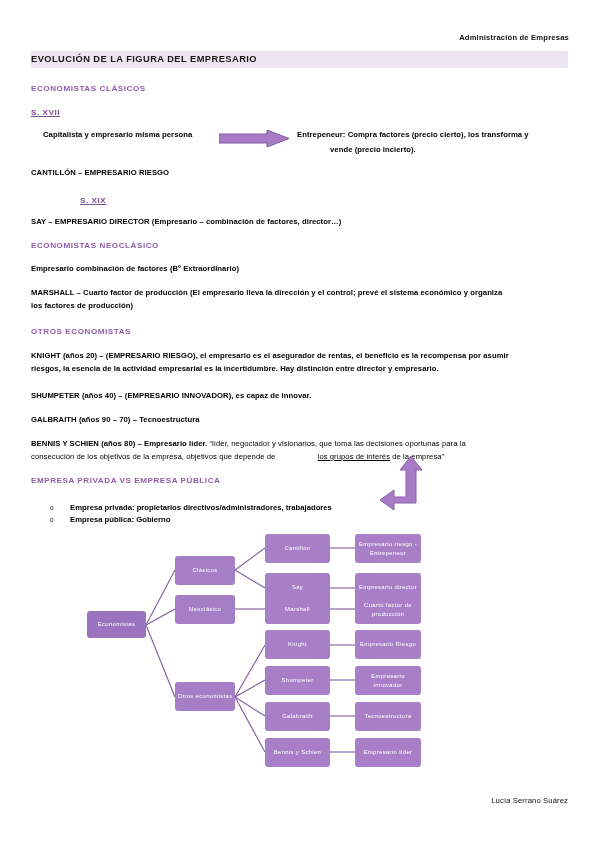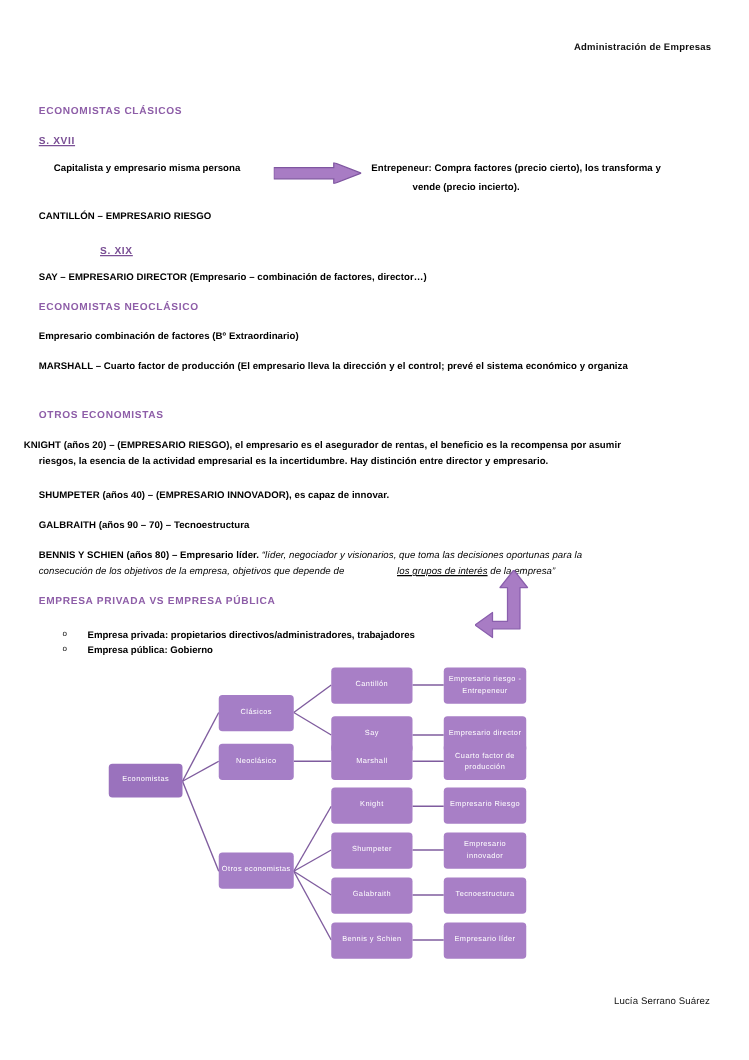--- a/index.html
+++ b/index.html
@@ -67,21 +67,21 @@
     font-size: 8.1px;
   }
   .h-purple-u {
     color: #7a4f95;
     font-weight: bold;
     text-decoration: underline;
     letter-spacing: 0.55px;
     font-size: 8.1px;
   }
   .b-bold { font-weight: bold; }
-  .ital { font-style: italic; font-weight: normal; }
+  .ital { font-weight: normal; }
   .und { text-decoration: underline; padding-left: 40px; }
 
   
   .arrow-right {
     position: absolute;
     left: 219px;
     top: 130px;
     width: 70px;
     height: 17px;
   }
@@ -154,20 +154,23 @@
     letter-spacing: 0.1px;
   }
 </style>
 </head>
 <body>
 
 <div class="page">
 
   <div class="doc-header">Administración de Empresas</div>
 
+  <div class="doc-title">
+    <span>EVOLUCIÓN DE LA FIGURA DEL EMPRESARIO</span>
+  </div>
 
   <div class="blk h-purple" style="left:31px; top:83px;">ECONOMISTAS CLÁSICOS</div>
 
   <div class="blk h-purple-u" style="left:31px; top:107px;">S. XVII</div>
 
   <div class="blk b-bold" style="left:43px; top:129px;">Capitalista y empresario misma persona</div>
 
   <div class="arrow-right">
     <svg width="70" height="17" viewBox="0 0 70 17">
       <polygon points="0,4 48,4 48,0 70,8.5 48,17 48,13 0,13" fill="#a87cc4" stroke="#7f56a0" stroke-width="1"></polygon>
@@ -181,24 +184,25 @@
 
   <div class="blk h-purple-u" style="left:32px; top:195px;padding-left:48px;">S. XIX</div>
 
   <div class="blk b-bold" style="left:31px; top:216px;">SAY – EMPRESARIO DIRECTOR (Empresario – combinación de factores, director…)</div>
 
   <div class="blk h-purple" style="left:31px; top:240px;">ECONOMISTAS NEOCLÁSICO</div>
 
   <div class="blk b-bold" style="left:31px; top:263px;">Empresario combinación de factores (Bº Extraordinario)</div>
 
   <div class="blk b-bold" style="left:31px; top:287px; width:540px;">MARSHALL – Cuarto factor de producción (El empresario lleva la dirección y el control; prevé el sistema económico y organiza</div>
+  <div class="blk b-bold" style="left:31px; top:300px; width:540px;">los factores de producción)</div>
 
   <div class="blk h-purple" style="left:31px; top:326px;">OTROS ECONOMISTAS</div>
 
-  <div class="blk b-bold" style="left:19px; top:350px; width:545px;">KNIGHT (años 20) – (EMPRESARIO RIESGO), el empresario es el asegurador de rentas, el beneficio es la recompensa por asumir</div>
+  <div class="blk b-bold" style="left:31px; top:350px; width:545px;">KNIGHT (años 20) – (EMPRESARIO RIESGO), el empresario es el asegurador de rentas, el beneficio es la recompensa por asumir</div>
   <div class="blk b-bold" style="left:31px; top:363px; width:545px;">riesgos, la esencia de la actividad empresarial es la incertidumbre. Hay distinción entre director y empresario.</div>
 
   <div class="blk b-bold" style="left:31px; top:390px;">SHUMPETER (años 40) – (EMPRESARIO INNOVADOR), es capaz de innovar.</div>
 
   <div class="blk b-bold" style="left:31px; top:414px;">GALBRAITH (años 90 – 70) – Tecnoestructura</div>
 
   <div class="blk" style="left:31px; top:438px; width:545px;">
     <span class="b-bold">BENNIS Y SCHIEN (años 80) – Empresario líder.</span>
     <span class="ital">“líder, negociador y visionarios, que toma las decisiones oportunas para la</span>
   </div>

